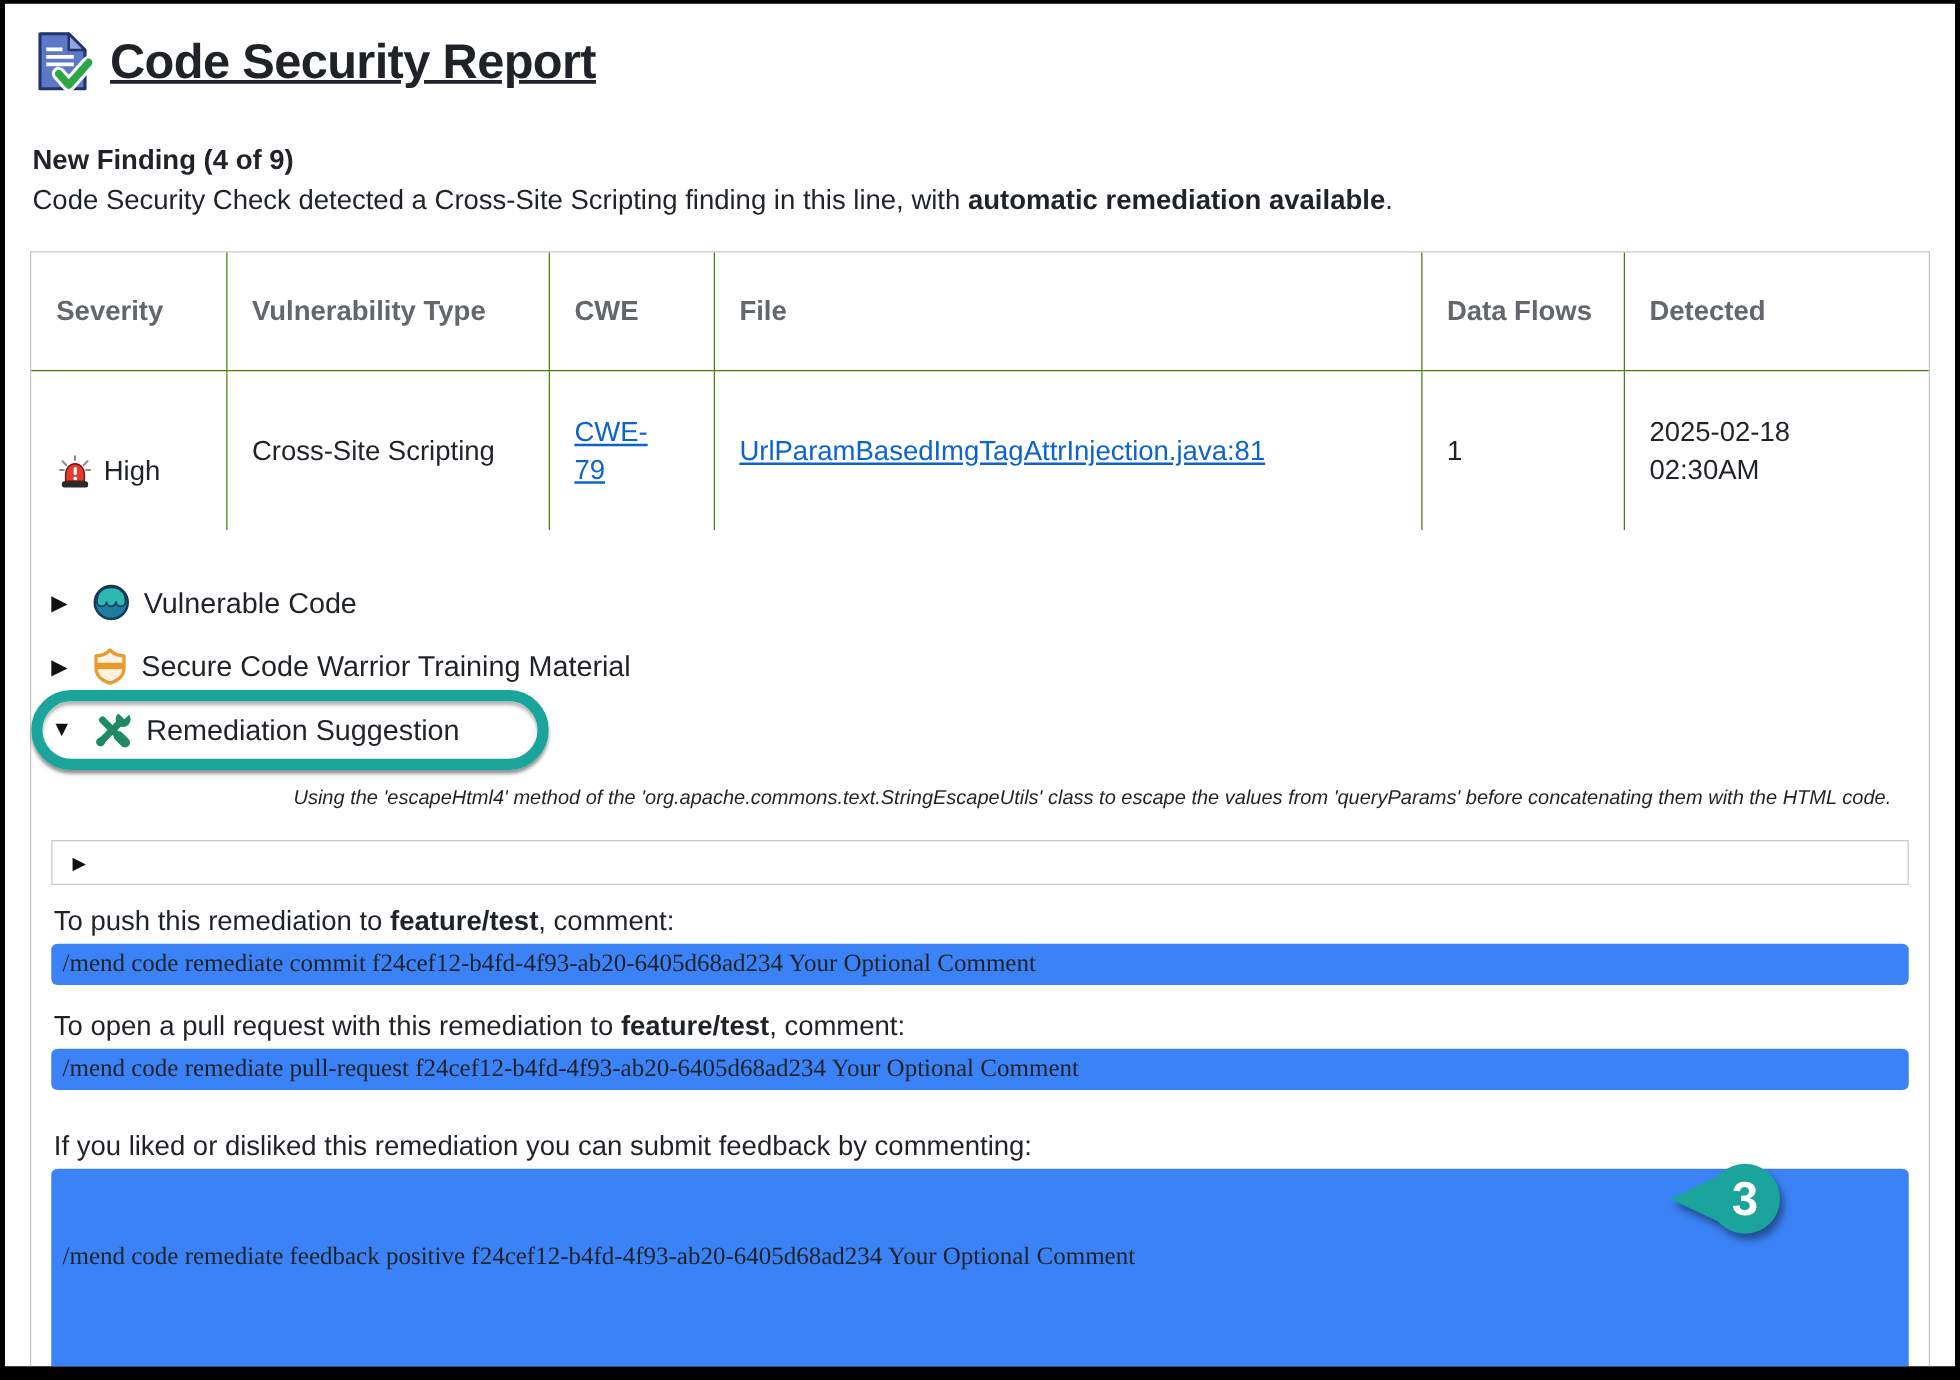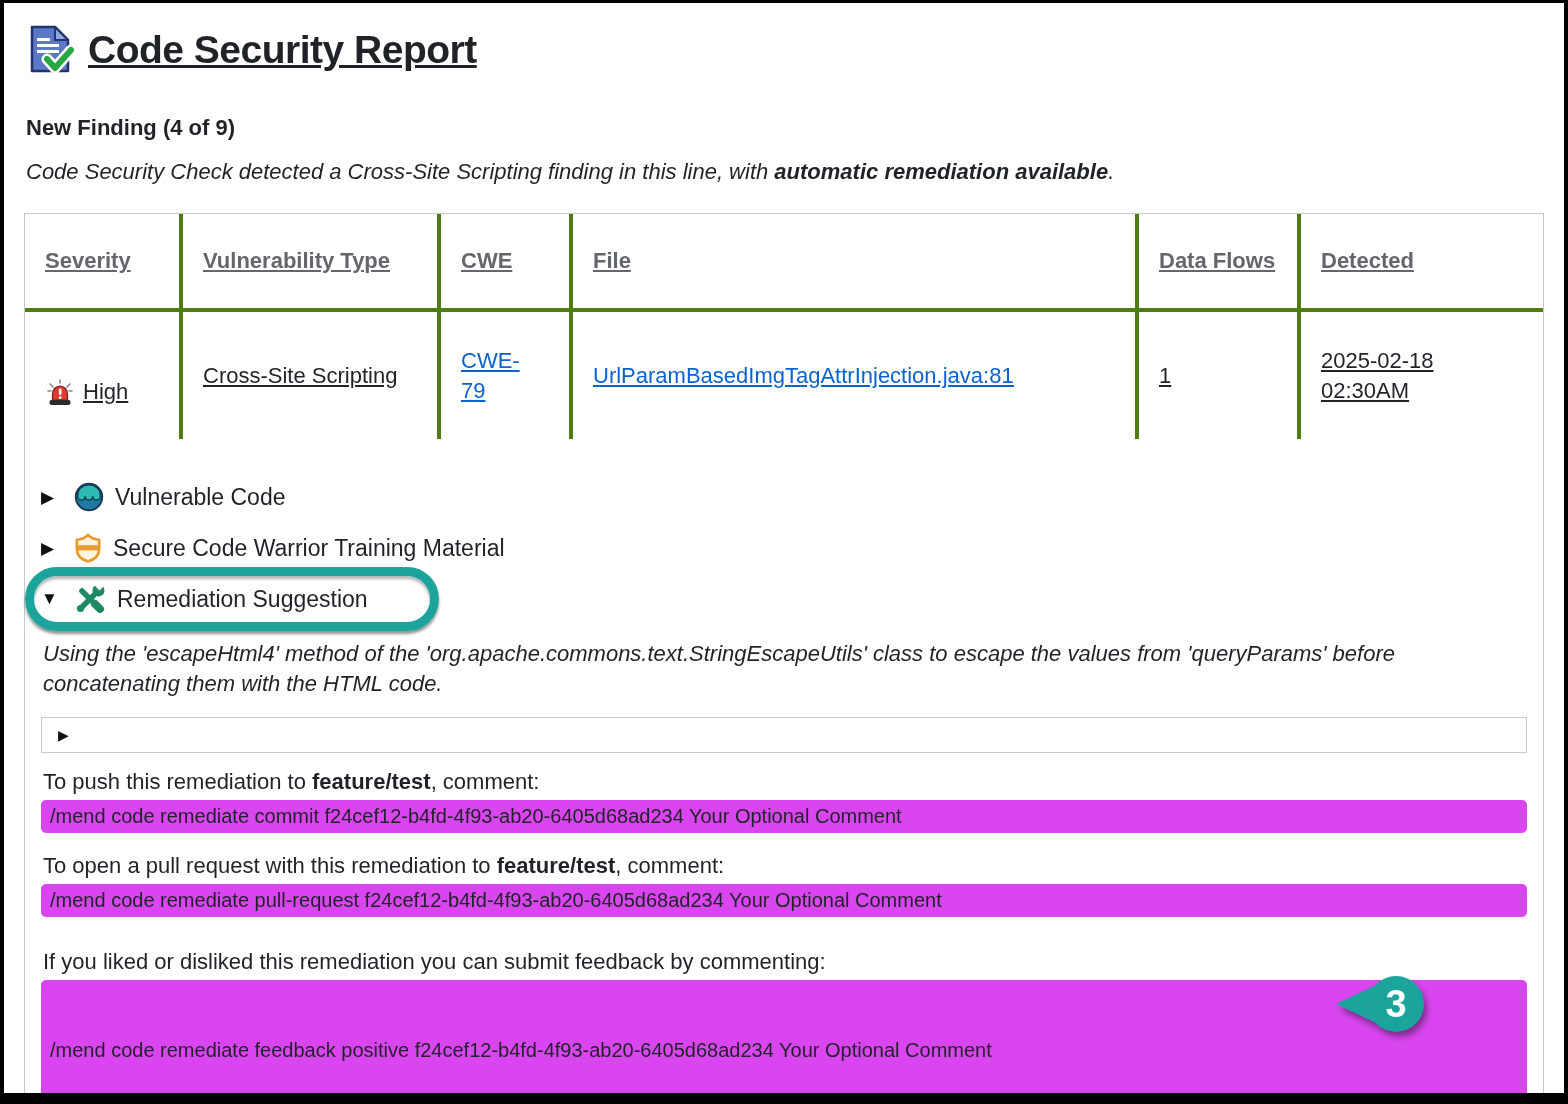--- a/index.html
+++ b/index.html
@@ -14,35 +14,34 @@
     overflow: hidden;
   }
   .page { padding: 0 20px; }
 
   
   .report-title { display: flex; align-items: center; gap: 14px; margin: 22px 0 0 4px; }
   .report-title .title-text { font-size: 39px; font-weight: 700; letter-spacing: -0.5px; text-decoration: underline; }
 
   .finding-heading { margin: 40px 0 0 2px; font-size: 22px; font-weight: 700; }
 
-  .intro { margin: 18px 0 0 2px; font-size: 22px; font-style: italic; }
+  .intro { margin: 6px 0 0 2px; font-size: 22px; }
   .intro strong { font-weight: 700; }
 
   
   .report-box { margin-top: 28px; border: 1px solid #c6cacd; }
 
   
   table.findings { width: 100%; border-collapse: collapse; border-style: hidden; font-size: 22px; }
   table.findings th, table.findings td {
-    border: 4px solid #4d7c0f;
+    border: 1px solid #4d7c0f;
     padding: 32px 20px;
     text-align: left;
     vertical-align: middle;
     line-height: 30px;
-    text-decoration: underline;
   }
   table.findings th { color: #63676b; font-weight: 700; }
   .severity-cell { display: flex; align-items: center; gap: 8px; margin-top: 33px; }
   a { color: #0b63cf; text-decoration: underline; }
   .cwe-link { display: inline-block; max-width: 66px; }
 
   
   .box-content { padding: 0 16px 10px 16px; }
 
   .sections { margin-top: 42px; }
@@ -50,34 +49,34 @@
   .section-row .marker { font-size: 17px; width: 22px; color: #111; }
   .section-row svg { flex: 0 0 auto; }
 
   .annotation-circle {
     position: absolute; left: -16px; top: -16px; width: 414px; height: 64px;
     border: 9px solid #1aa49b; border-radius: 44px;
     box-shadow: 0 3px 3px rgba(40,40,40,.5), inset 0 3px 3px rgba(40,40,40,.35);
     pointer-events: none;
   }
 
-  .remediation-desc { margin: 24px 0 18px 2px; font-size: 22px; font-style: italic; line-height: 30px; max-width: 1470px; }
+  .remediation-desc { margin: 24px 0 18px 2px; font-size: 16px; font-style: italic; line-height: 30px; max-width: 1470px; text-align: right; }
 
   .diff-box {
     border: 1px solid #c6cacd; padding: 9px 16px; font-size: 18px; font-style: italic;
     display: flex; align-items: center; gap: 16px;
   }
   .diff-box .d-marker { font-style: normal; font-size: 14px; color: #111; }
 
   .cmd-para { margin: 16px 0 5px 2px; font-size: 22px; }
   .cmd-para strong { font-weight: 700; }
 
   .code-block {
-    background: #d946ef; border-radius: 5px; padding: 3px 9px;
-    font-family: Liberation Sans, sans-serif;
+    background: #3b82f6; border-radius: 5px; padding: 3px 9px;
+    font-family: Liberation Serif, serif;
     font-size: 20px; line-height: 27px; white-space: pre; overflow: hidden;
   }
   .feedback-block { position: relative; }
 
   .arrow-annotation { position: absolute; right: 100px; top: -6px; filter: drop-shadow(3px 5px 3px rgba(0,0,0,.4)); }
 </style>
 </head>
 <body>
 
 <div class="page">

